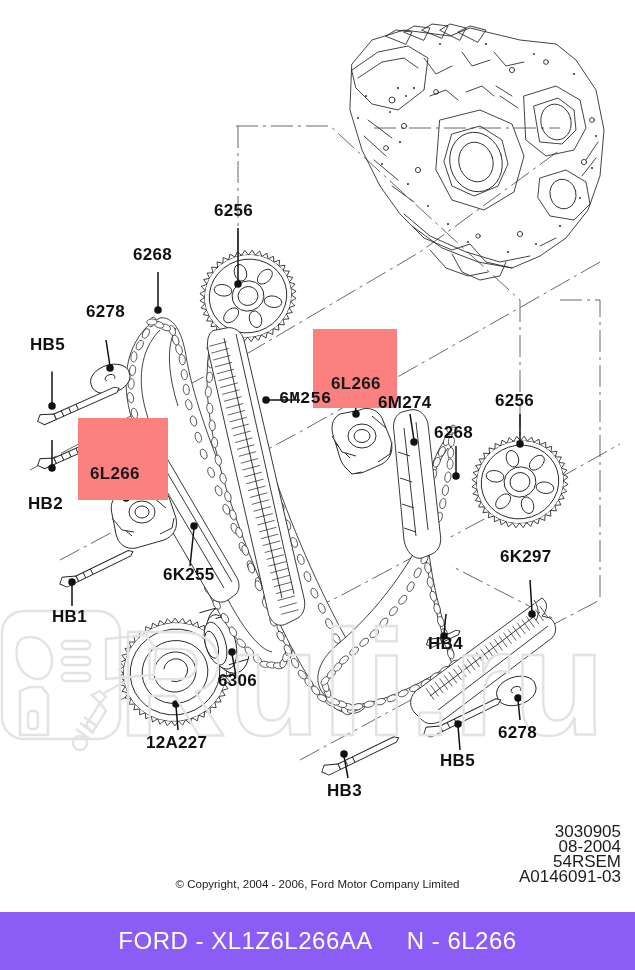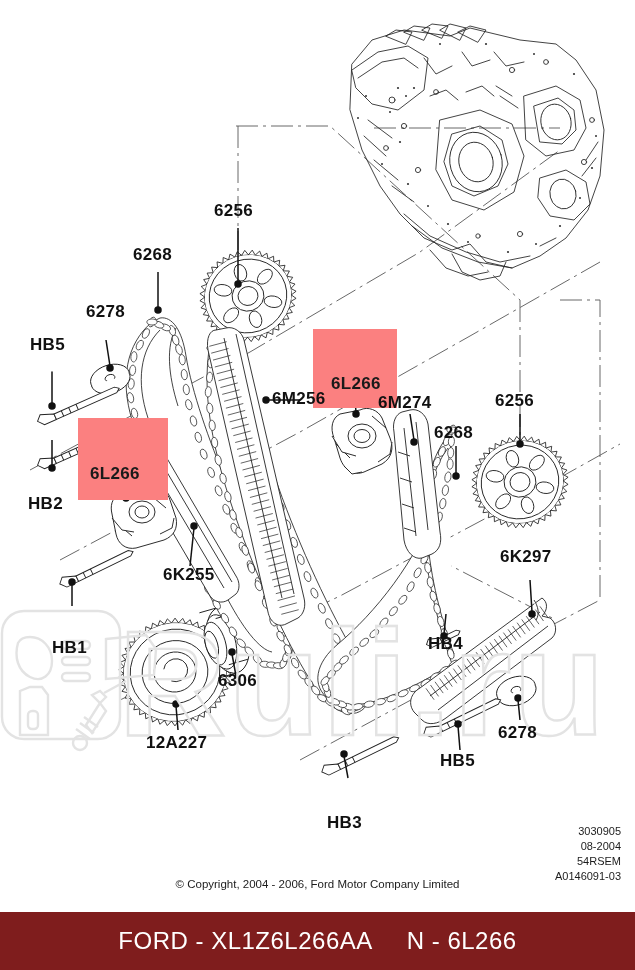--- a/index.html
+++ b/index.html
@@ -22,27 +22,27 @@
   
   .hl{position:absolute;background:#fb8080;}
 
   
   .lbl{position:absolute;font-size:17px;font-weight:700;color:#111;
        letter-spacing:.3px;white-space:nowrap;line-height:1;}
   .lbl.onhl{color:#1a1a1a;margin-top:15px;}
 
   
   #meta{position:absolute;right:14px;top:824px;text-align:right;
-        font-size:11px;color:#1c1c1c;line-height:15px;}
+        font-size:17px;color:#1c1c1c;line-height:15px;}
   #copyright{position:absolute;left:0;top:878px;width:635px;text-align:center;
              font-size:11.5px;color:#1c1c1c;}
 
   
   #footer{position:absolute;left:0;top:912px;width:635px;height:58px;
-          background:#7f1d1d;display:flex;align-items:center;
+          background:#8b5cf6;display:flex;align-items:center;
           justify-content:center;gap:34px;}
   #footer span{color:#ffffff;font-size:24px;letter-spacing:.5px;}
 </style>
 </head>
 <body>
 
 <div id="page">
 
   <div id="canvas">
 
@@ -805,34 +805,34 @@
     <div class="hl" style="left:313px;top:329px;width:84px;height:79px;"></div>
 
     <div class="lbl" style="left:30px;top:336px;">HB5</div>
     <div class="lbl" style="left:86px;top:303px;">6278</div>
     <div class="lbl" style="left:133px;top:246px;">6268</div>
     <div class="lbl" style="left:214px;top:202px;">6256</div>
 
     <div class="lbl onhl" style="left:90px;top:450px;">6L266</div>
     <div class="lbl" style="left:28px;top:495px;">HB2</div>
 
-    <div class="lbl" style="left:272px;top:390px;">6M256</div>
+    <div class="lbl" style="left:279px;top:390px;font-family:Liberation Mono, monospace;">6M256</div>
     <div class="lbl onhl" style="left:331px;top:360px;">6L266</div>
     <div class="lbl" style="left:378px;top:394px;">6M274</div>
 
     <div class="lbl" style="left:495px;top:392px;">6256</div>
     <div class="lbl" style="left:434px;top:424px;">6268</div>
 
     <div class="lbl" style="left:163px;top:566px;">6K255</div>
     <div class="lbl" style="left:500px;top:548px;">6K297</div>
     <div class="lbl" style="left:428px;top:610px;margin-top:25px;">HB4</div>
-    <div class="lbl" style="left:52px;top:639px;">HB1</div>
+    <div class="lbl" style="left:52px;top:608px;">HB1</div>
     <div class="lbl" style="left:218px;top:672px;">6306</div>
     <div class="lbl" style="left:146px;top:734px;">12A227</div>
-    <div class="lbl" style="left:327px;top:782px;margin-top:32px;">HB3</div>
+    <div class="lbl" style="left:327px;top:782px;">HB3</div>
     <div class="lbl" style="left:440px;top:752px;">HB5</div>
     <div class="lbl" style="left:498px;top:724px;">6278</div>
   </div>
 
   <div id="meta">
     <div>3030905</div>
     <div>08-2004</div>
     <div>54RSEM</div>
     <div>A0146091-03</div>
   </div>

